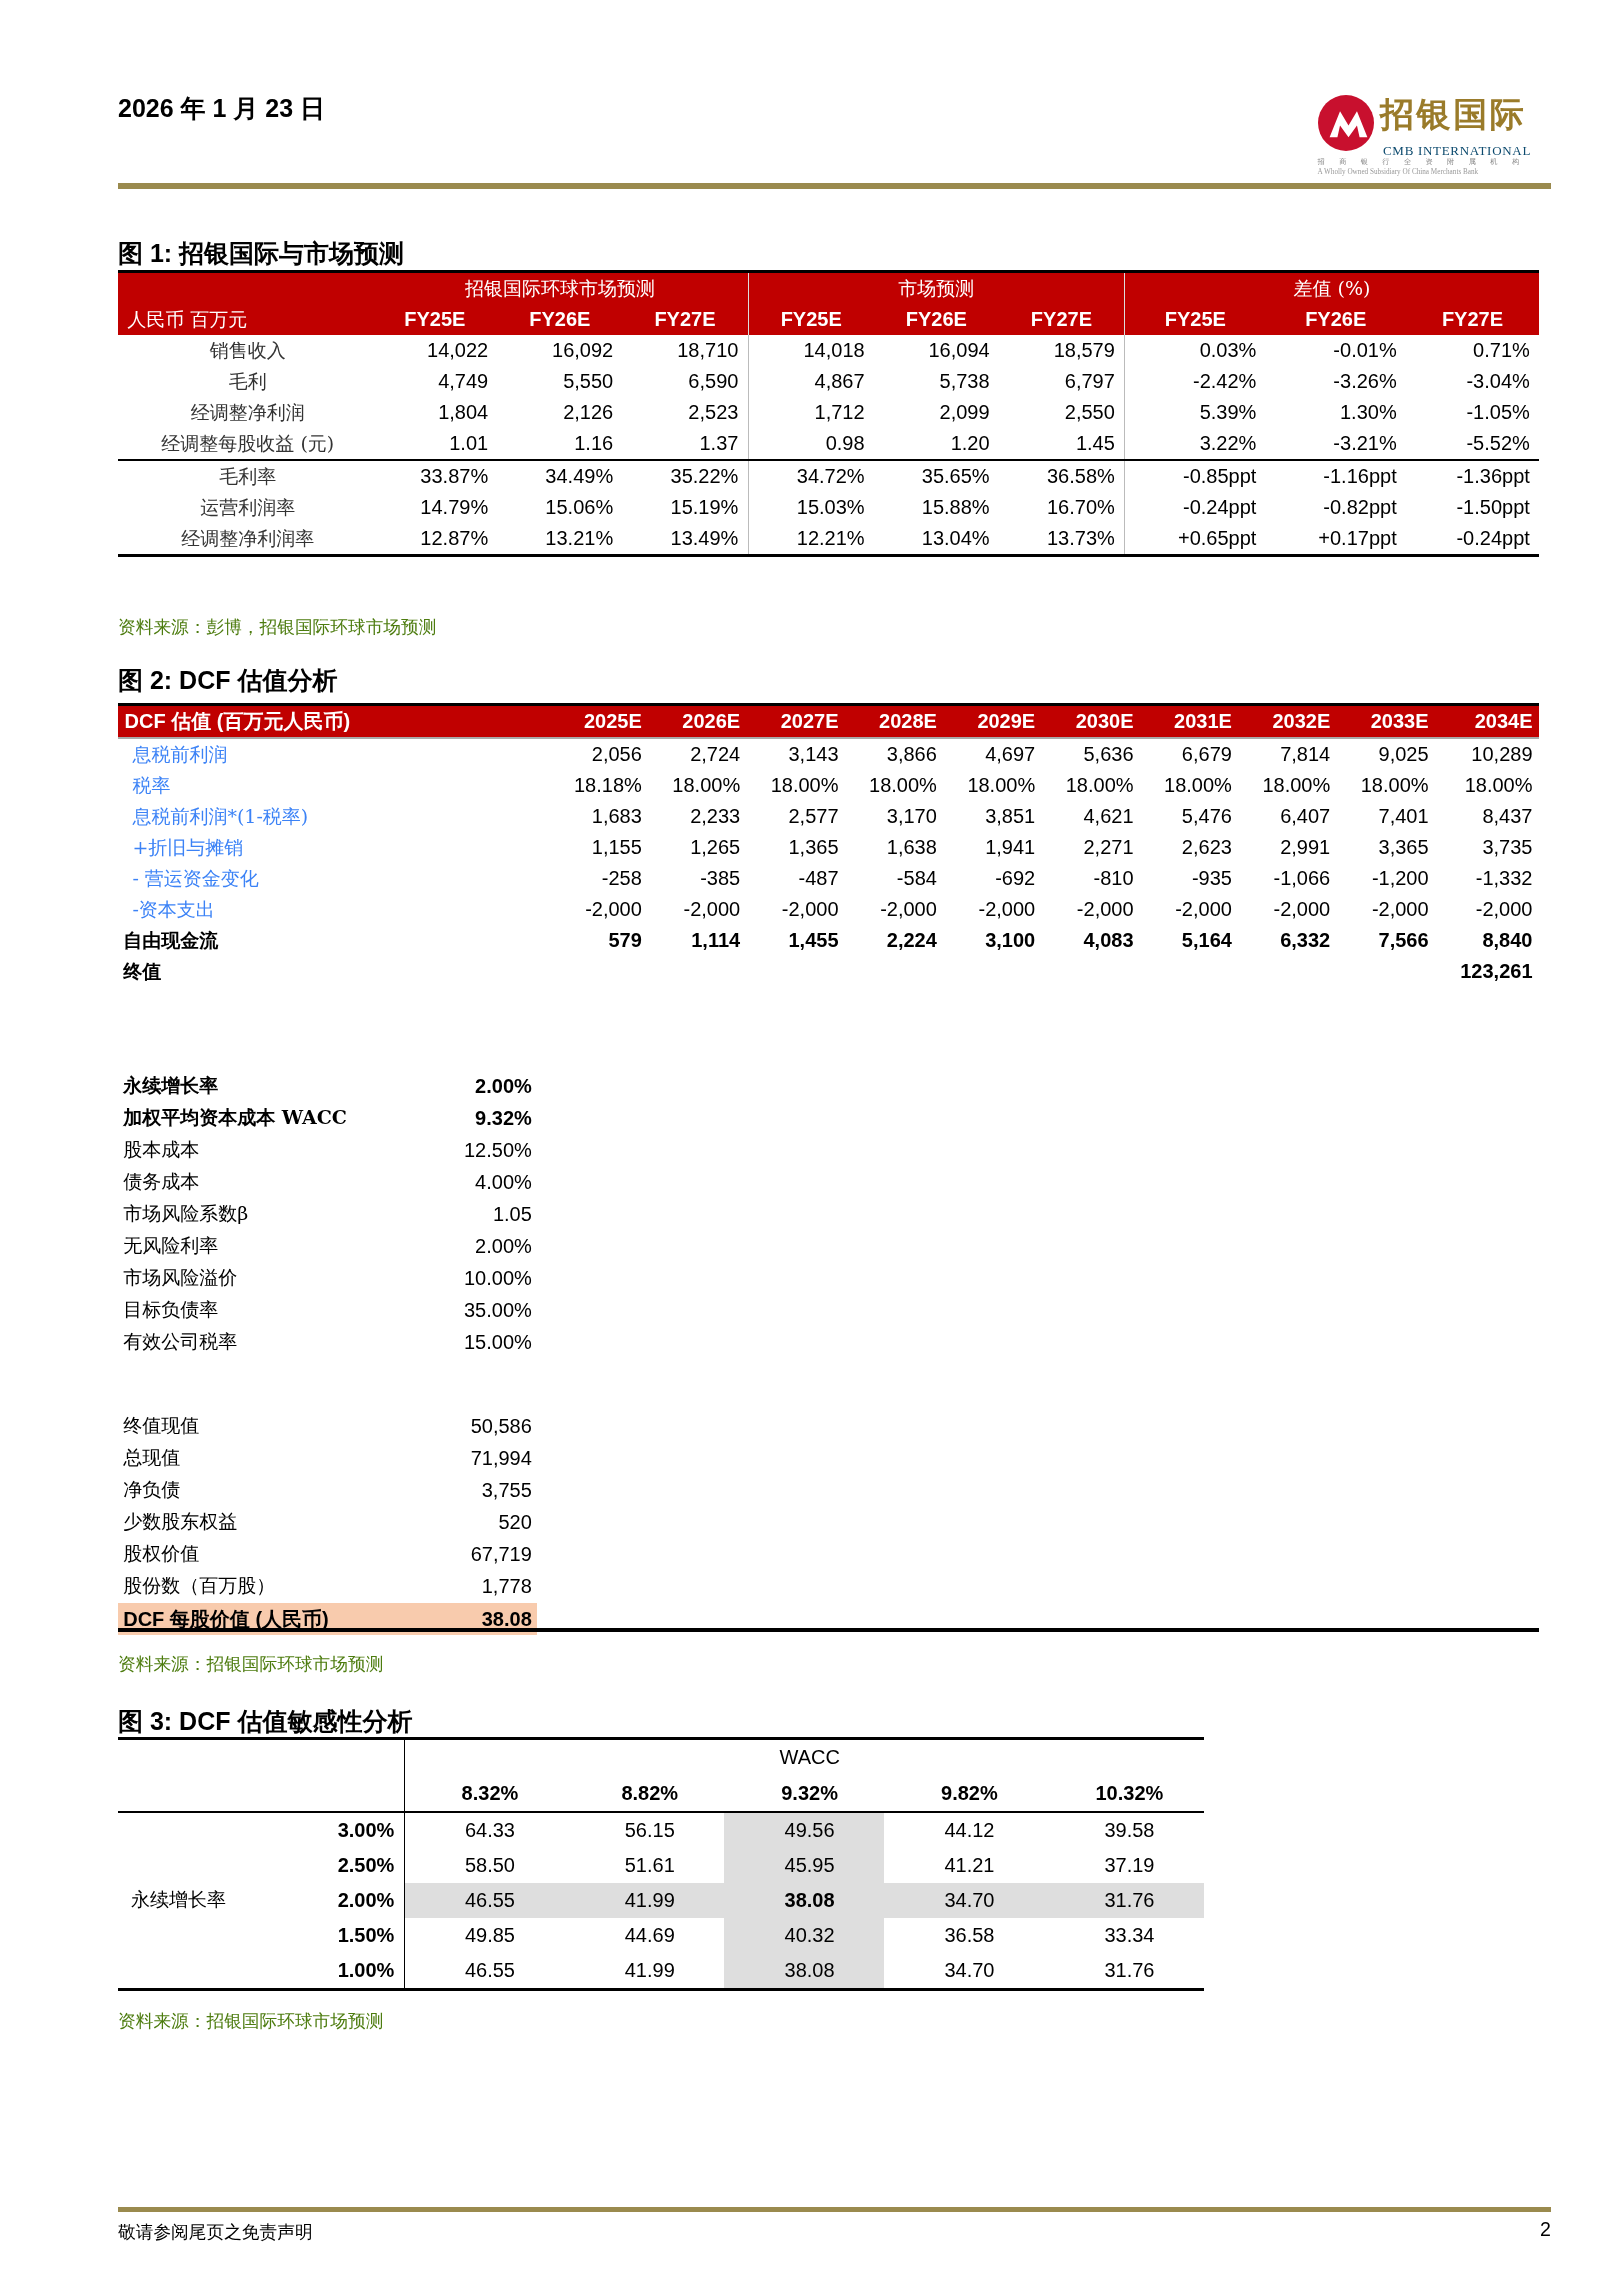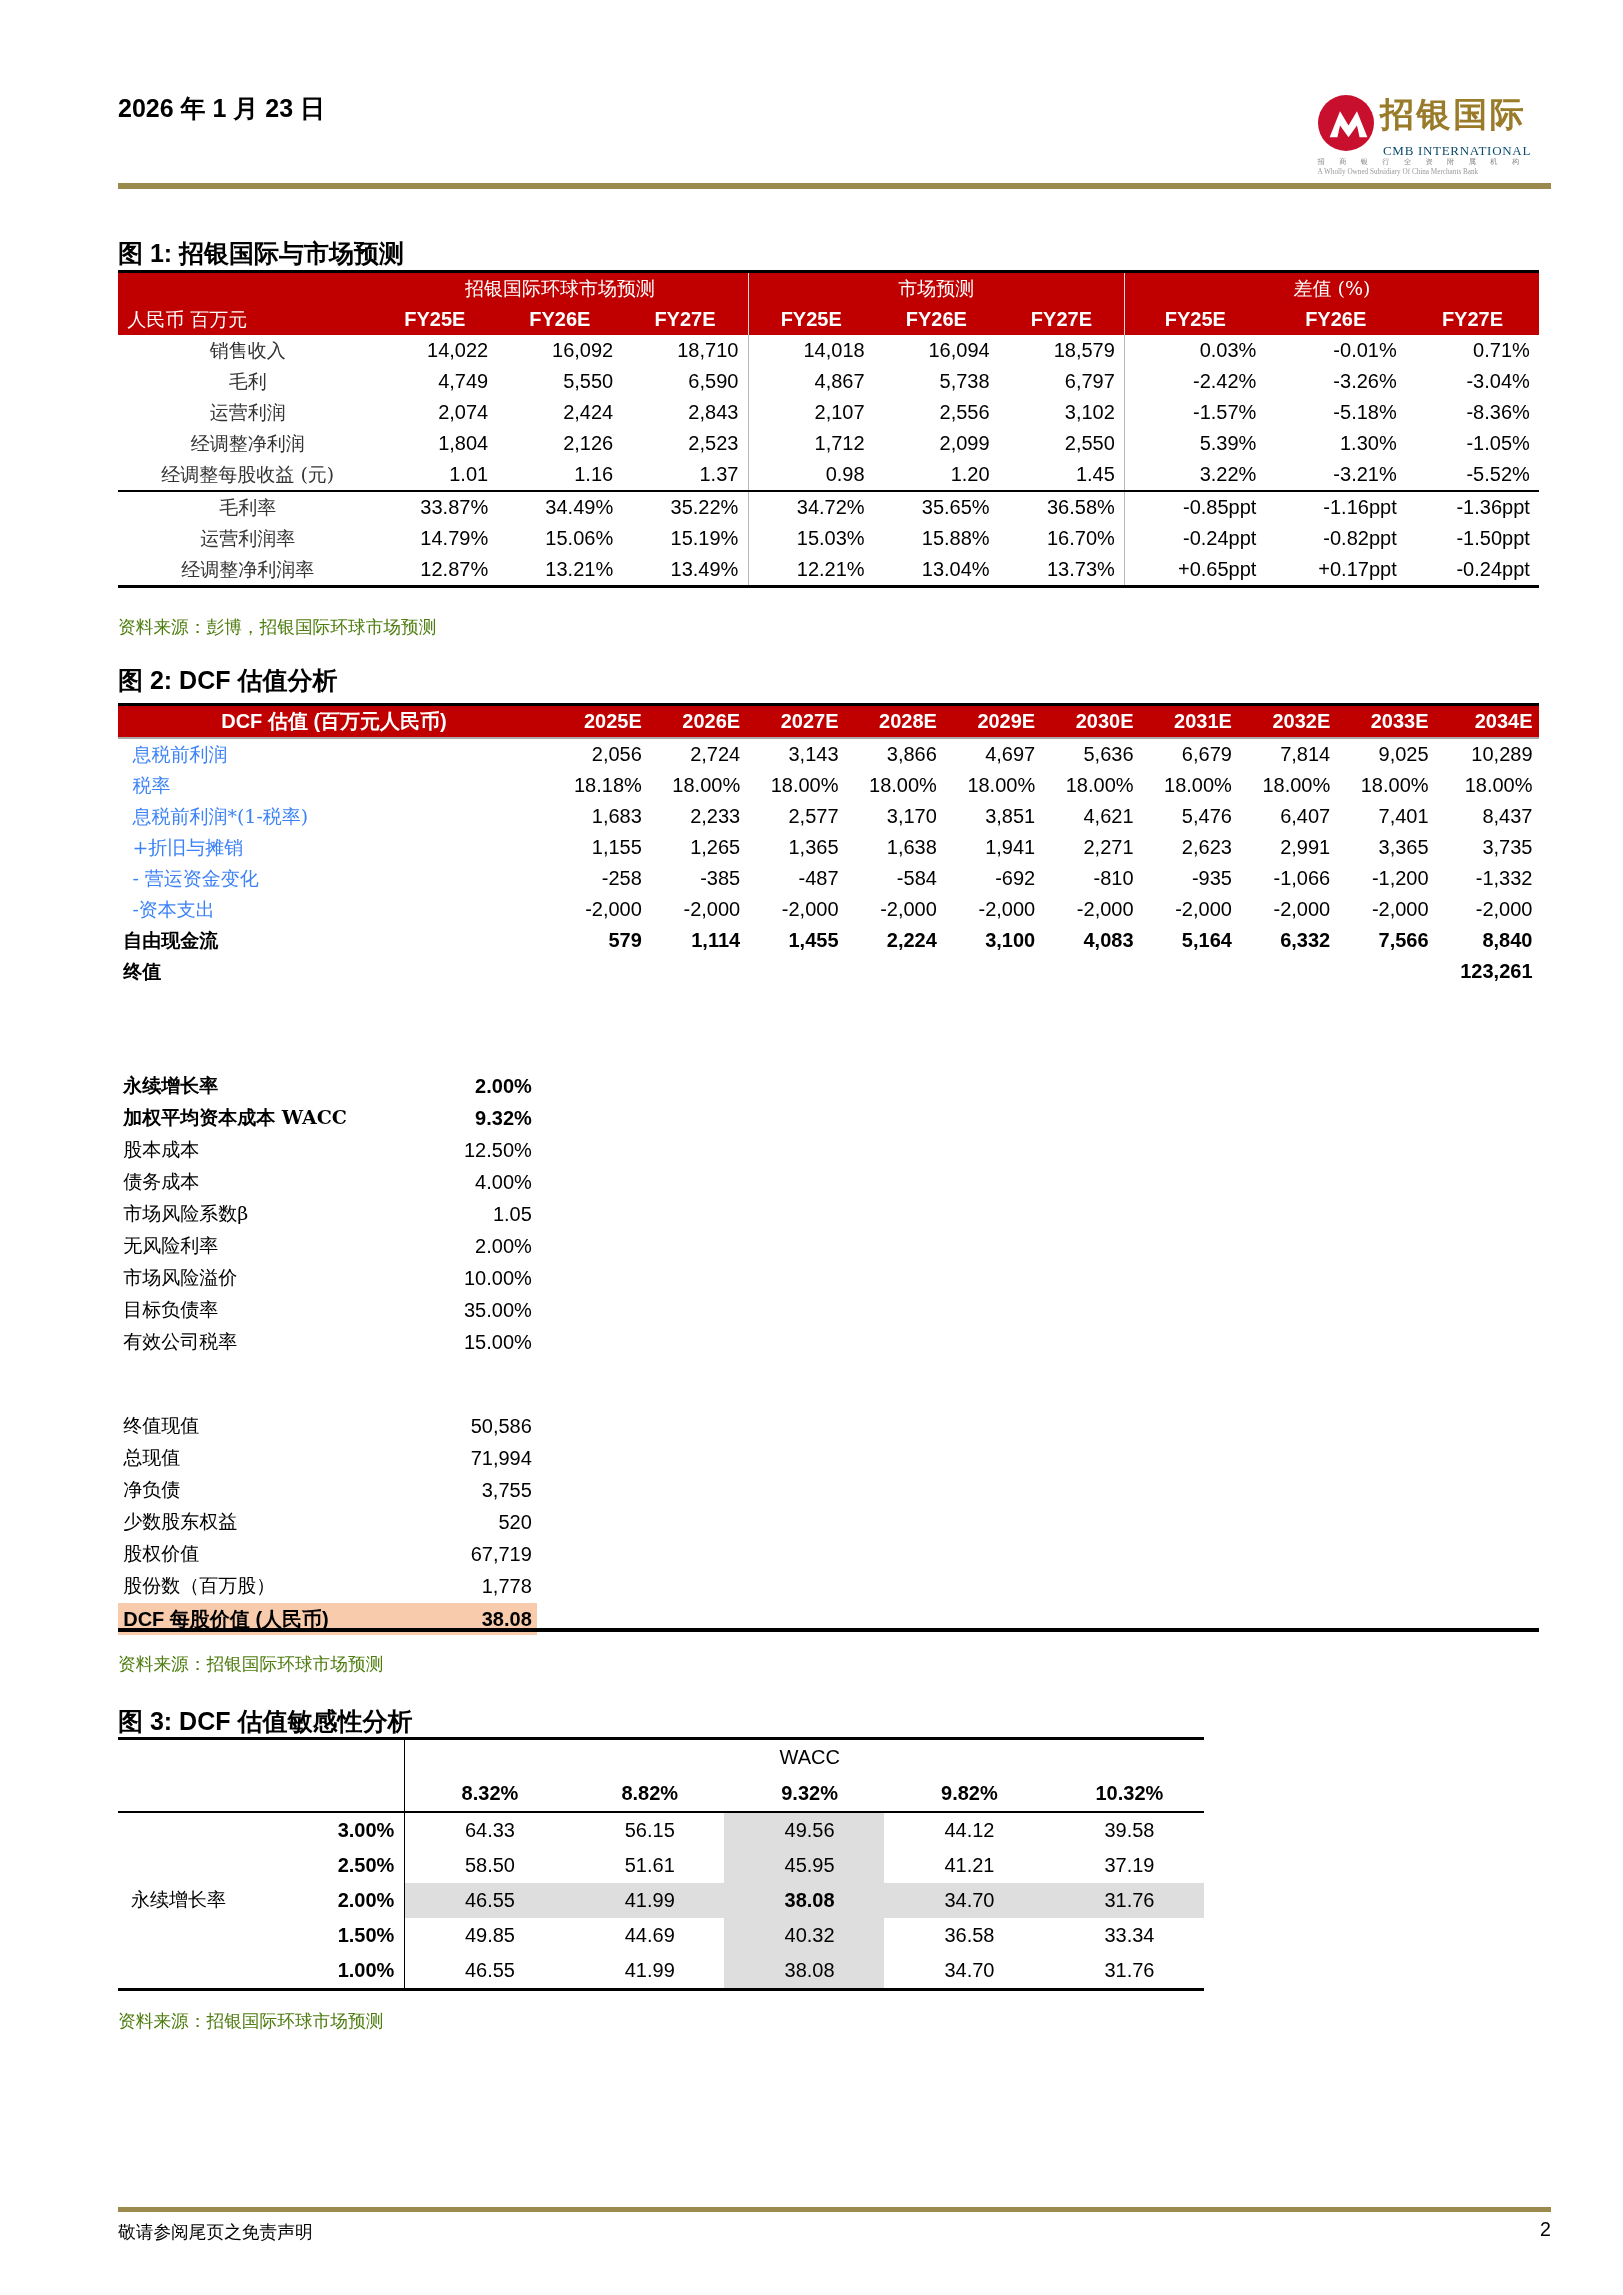--- a/index.html
+++ b/index.html
@@ -29,21 +29,21 @@
   .t1 thead .unit { text-align:left; font-family:"DejaVu Serif", serif; font-weight:normal; font-size:19px; }
   .t1 tbody td { text-align:right; }
   .t1 tbody td.lbl { text-align:center; font-family:"DejaVu Serif", serif; font-size:19px; color:#333; padding-left:14.4px; }
   .t1 .sep-l { border-left:1.3px solid #bbb; }
   .t1 thead .sep-l { border-left:1.3px solid #ddd; }
   .t1 tr.ratio-first td { border-top:2px solid #000; }
 
   .t2 { position:absolute; left:118px; top:703px; width:1421px; border-top:3.9px solid #000; }
   .t2 td, .t2 th { font-size: 20px; height: 31px; padding: 0 6.5px; white-space:nowrap; }
   .t2 thead th { background:#c00000; color:#fff; font-weight:bold; text-align:right; border-bottom:2px solid #aaa; }
-  .t2 thead th.unit { text-align:center; }
+  .t2 thead th.unit { text-align:left; }
   .t2 tbody td { text-align:right; }
   .t2 tbody td.lbl { text-align:left; font-family:"DejaVu Serif", serif; font-size:19px; padding-left:14.4px; color:#3b82f6; }
   .t2 tbody tr.bold td { font-weight:bold; }
   .t2 tbody tr.bold td.lbl { padding-left:5.2px; color:#000; }
 
   .assume { position:absolute; left:118px; width:419px; }
   .assume .row { display:flex; justify-content:space-between; height:32px; align-items:center; font-size:20px; padding:0 5.2px 0 5.2px; }
   .assume .row .k { font-family:"DejaVu Serif", serif; font-size:19px; }
   .assume .row.bold { font-weight:bold; }
   .assume .row.hl { background:#f8cbad; }
@@ -122,32 +122,20 @@
         <td>5,550</td>
         <td>6,590</td>
         <td class="sep-l">4,867</td>
         <td>5,738</td>
         <td>6,797</td>
         <td class="sep-l">-2.42%</td>
         <td>-3.26%</td>
         <td>-3.04%</td>
       </tr>
       <tr>
-        <td class="lbl">运营利润</td>
-        <td>2,074</td>
-        <td>2,424</td>
-        <td>2,843</td>
-        <td class="sep-l">2,107</td>
-        <td>2,556</td>
-        <td>3,102</td>
-        <td class="sep-l">-1.57%</td>
-        <td>-5.18%</td>
-        <td>-8.36%</td>
-      </tr>
-      <tr>
         <td class="lbl">经调整净利润</td>
         <td>1,804</td>
         <td>2,126</td>
         <td>2,523</td>
         <td class="sep-l">1,712</td>
         <td>2,099</td>
         <td>2,550</td>
         <td class="sep-l">5.39%</td>
         <td>1.30%</td>
         <td>-1.05%</td>

